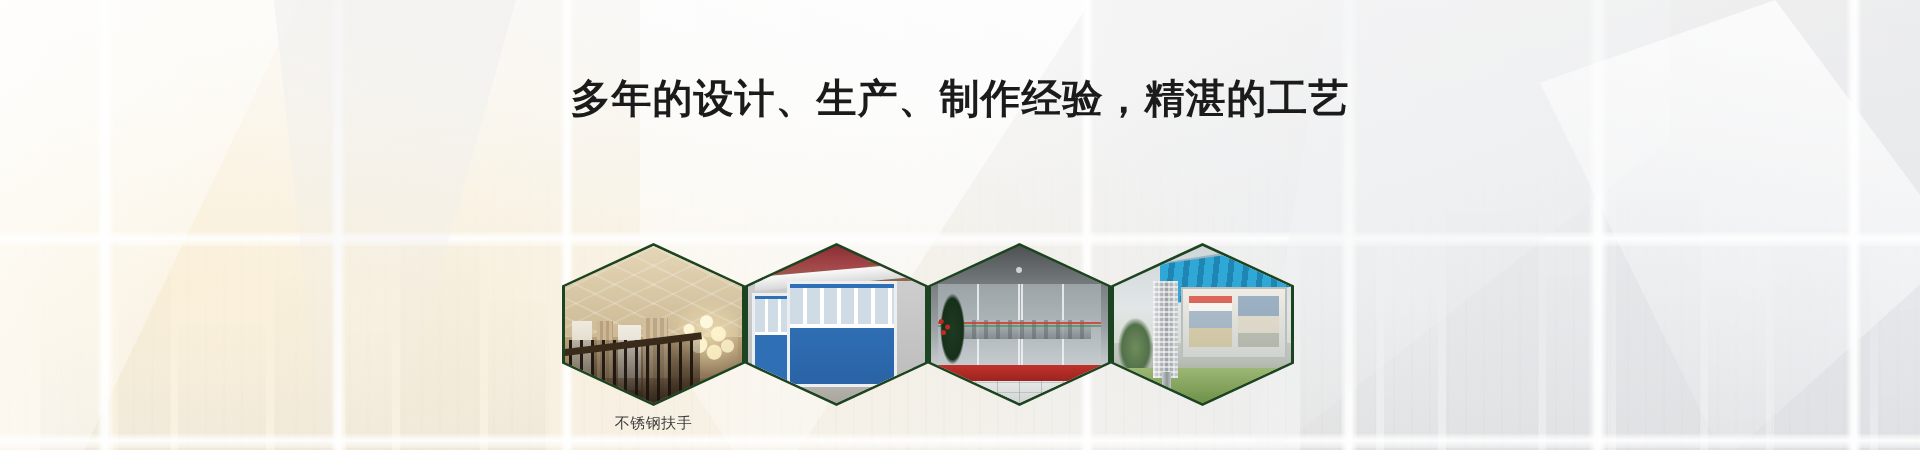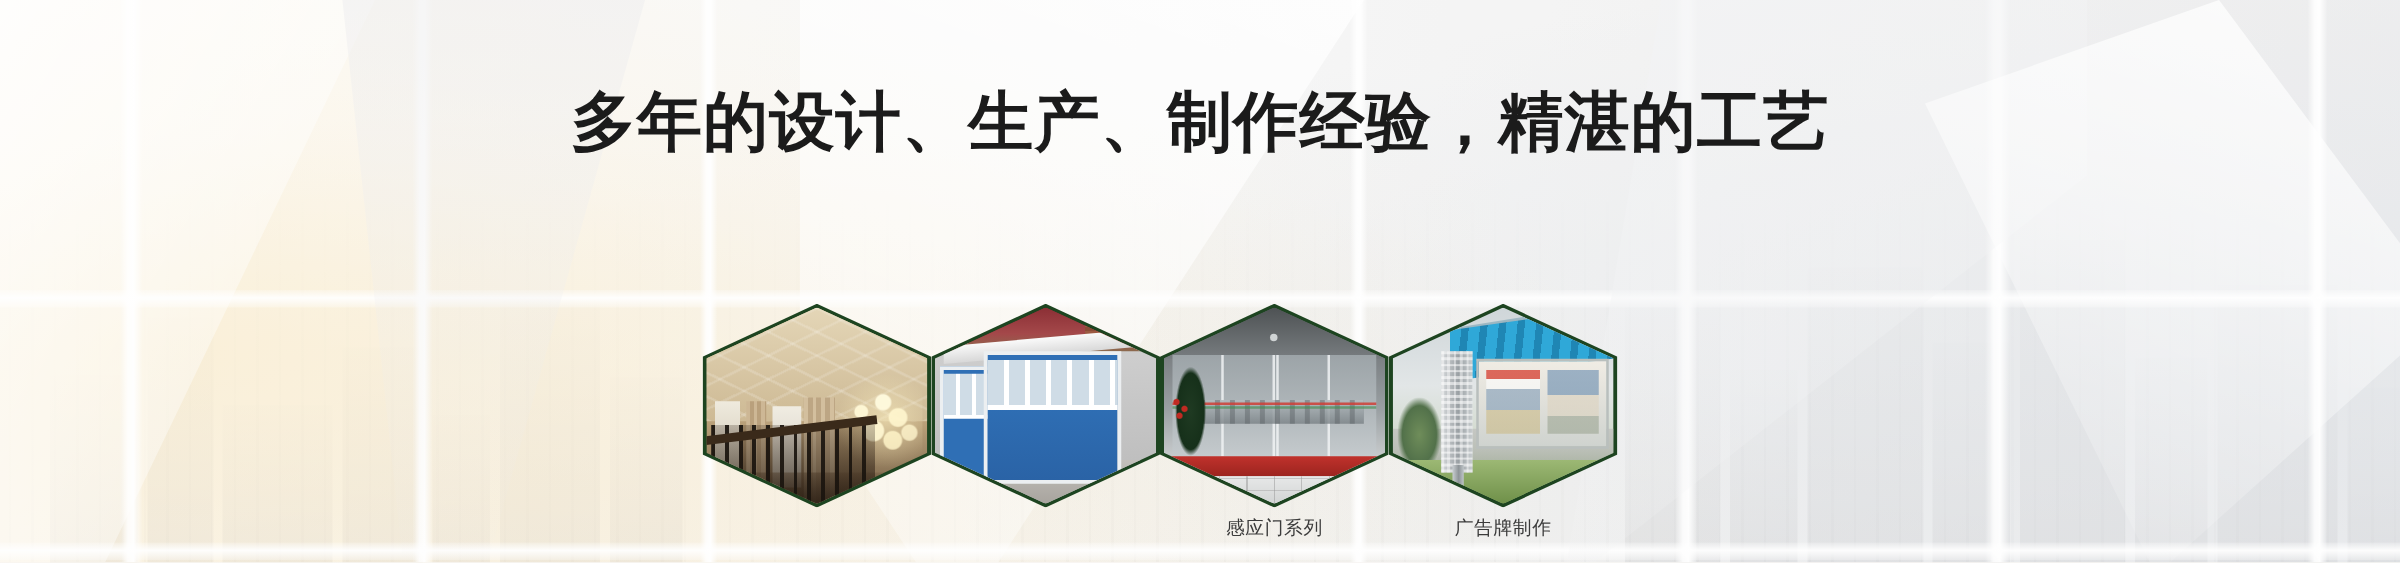--- a/index.html
+++ b/index.html
@@ -86,21 +86,21 @@
     clip-path:polygon(0% 18%, 56% 0%, 100% 54%, 44% 100%); }
   .shard.s5 { left:-60px; top:0; width:360px; height:450px;
     background:linear-gradient(120deg, rgba(255,255,255,.9), rgba(255,255,255,.1));
     clip-path:polygon(0% 0%, 100% 0%, 40% 100%, 0% 100%); }
   .veil { position:absolute; inset:0; background:rgba(255,255,255,.34); }
 
   
   .headline {
     position:absolute; left:0; right:0; top:72px;
     text-align:center;
-    font-size:52px; line-height:52px;
+    font-size:40px; line-height:52px;
     font-weight:bold;
     color:#1b1b1b;
     letter-spacing:1px;
     white-space:nowrap;
   }
 
   
   .subbar-wrap {
     position:absolute; left:0; right:0; top:168px;
     text-align:center;
@@ -340,20 +340,21 @@
             <div class="window"></div>
             <div class="curtain-l"></div>
             <div class="curtain-r"></div>
             <div class="chand"></div>
             <div class="floor"></div>
             <div class="rail"></div>
             <div class="railcap"></div>
           </div>
         </div>
       </div>
+      <div class="hex-label">不锈钢扶手</div>
     </div>
 
     <div class="hex-item i1">
       <div class="hex-frame">
         <div class="hex-inner">
           <div class="hex-photo p2">
             <div class="sky"></div>
             <div class="brick"></div>
             <div class="ground"></div>
             <div class="roof"></div>
@@ -382,38 +383,36 @@
               <div class="redline"></div>
               <div class="greenline"></div>
             </div>
             <div class="plant"></div>
             <div class="berries"></div>
             <div class="carpet"></div>
             <div class="tile"></div>
           </div>
         </div>
       </div>
-      <div class="hex-label">感应门系列</div>
     </div>
 
     <div class="hex-item i3">
       <div class="hex-frame">
         <div class="hex-inner">
           <div class="hex-photo p4">
             <div class="street"></div>
             <div class="canopy2"></div>
             <div class="canopy"></div>
             <div class="board">
               <div class="ad"></div>
               <div class="ad2"></div>
             </div>
             <div class="tree"></div>
             <div class="grass"></div>
             <div class="post"></div>
             <div class="pole"></div>
           </div>
         </div>
       </div>
-      <div class="hex-label">广告牌制作</div>
     </div>
 
   </div>
 </div>
 
 </body></html>

